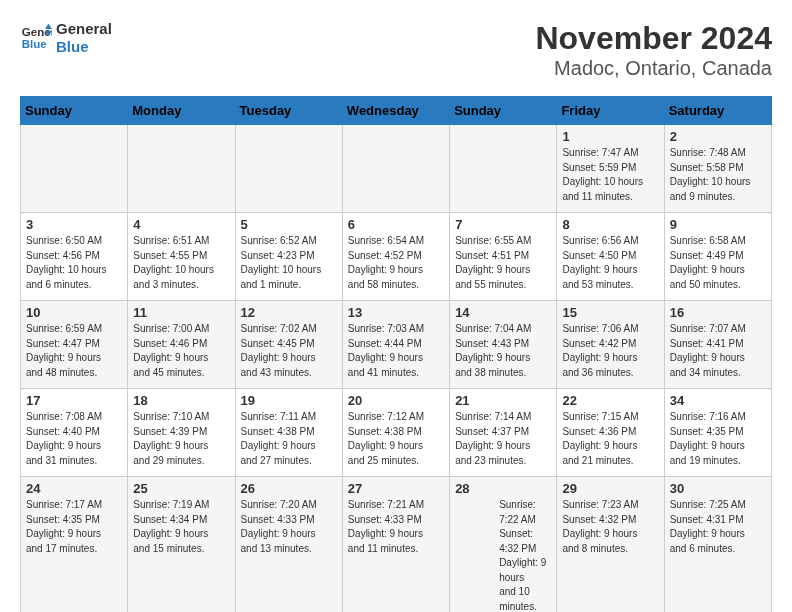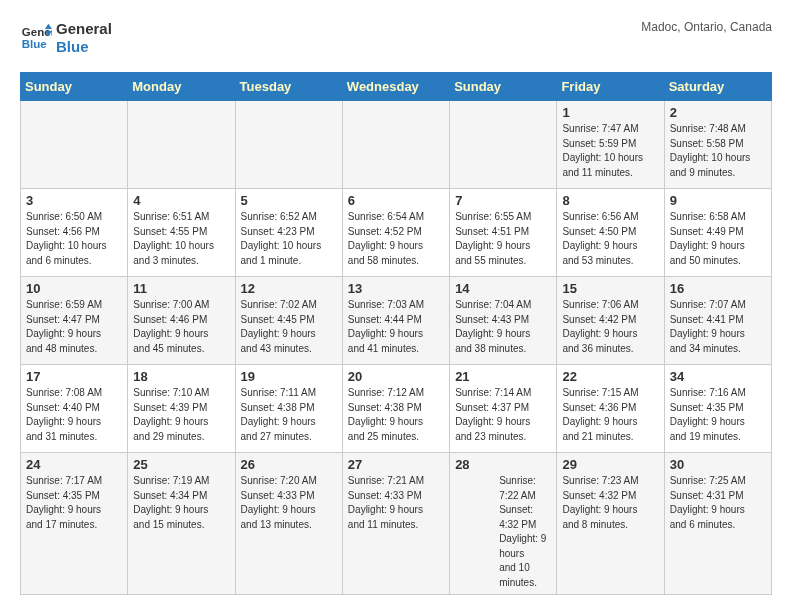--- a/index.html
+++ b/index.html
@@ -27,31 +27,31 @@
     }
     .title-block {
       text-align: right;
     }
     .month-title {
       font-size: 32px;
       font-weight: bold;
       color: #333;
     }
     .location {
-      font-size: 12px;
+      font-size: 20px;
       color: #555;
     }
     table {
       width: 100%;
       border-collapse: collapse;
       table-layout: fixed;
     }
     thead tr th {
       background-color: #2a7abf;
-      color: #fef9c3;
+      color: #000000;
       font-size: 13px;
       font-weight: bold;
       padding: 6px 4px;
       text-align: left;
       border: 1px solid #2a7abf;
     }
     tbody tr td {
       vertical-align: top;
       border: 1px solid #ccc;
       padding: 4px 5px;
@@ -92,20 +92,21 @@
       <text x="2" y="29" font-size="13" font-weight="bold" fill="#2a7abf">Blue</text>
       <polygon points="28,8 36,8 32,2" fill="#2a7abf"></polygon>
       <polygon points="28,10 36,10 32,16" fill="#2a7abf"></polygon>
     </svg>
     <div>
       <div style="font-size:15px;font-weight:bold;color:#333;line-height:1.2;">General</div>
       <div style="font-size:15px;font-weight:bold;color:#2a7abf;line-height:1.2;">Blue</div>
     </div>
   </div>
   <div class="title-block">
+    <div class="month-title">November 2024</div>
     <div class="location">Madoc, Ontario, Canada</div>
   </div>
 </div>
 
 <table>
   <thead>
     <tr id="weekday-header">
         <th>Sunday</th>
         <th>Monday</th>
         <th>Tuesday</th>

